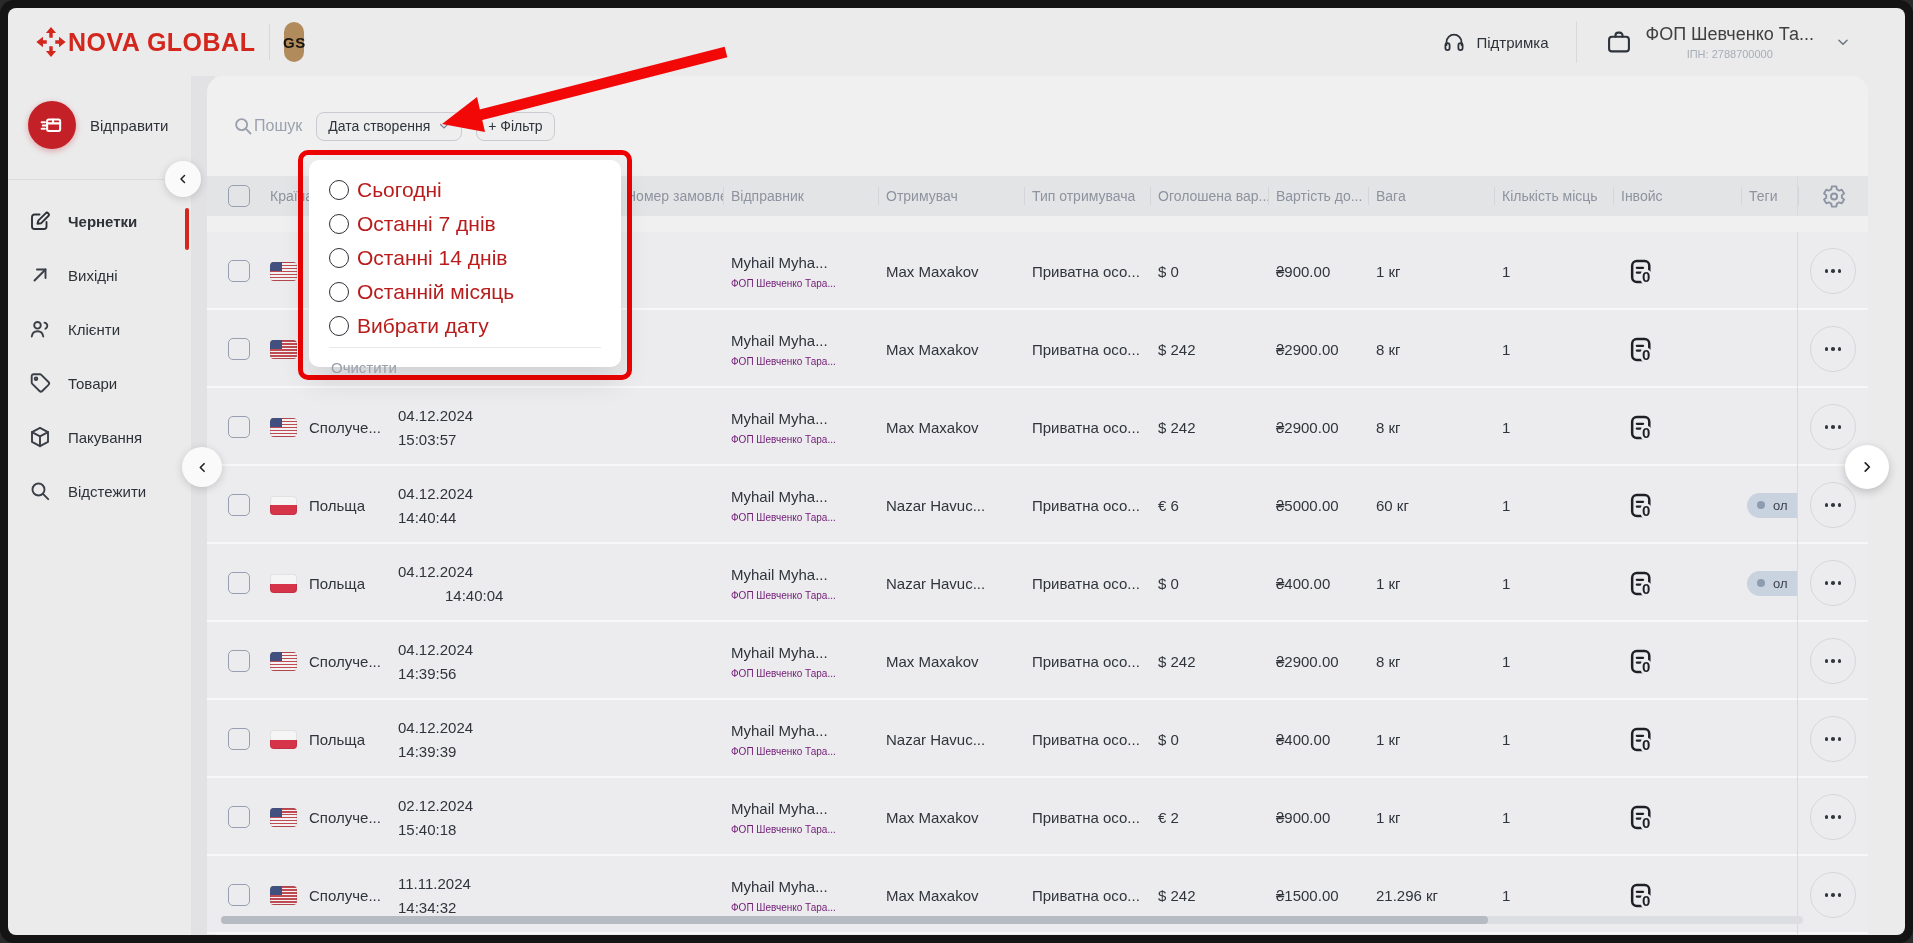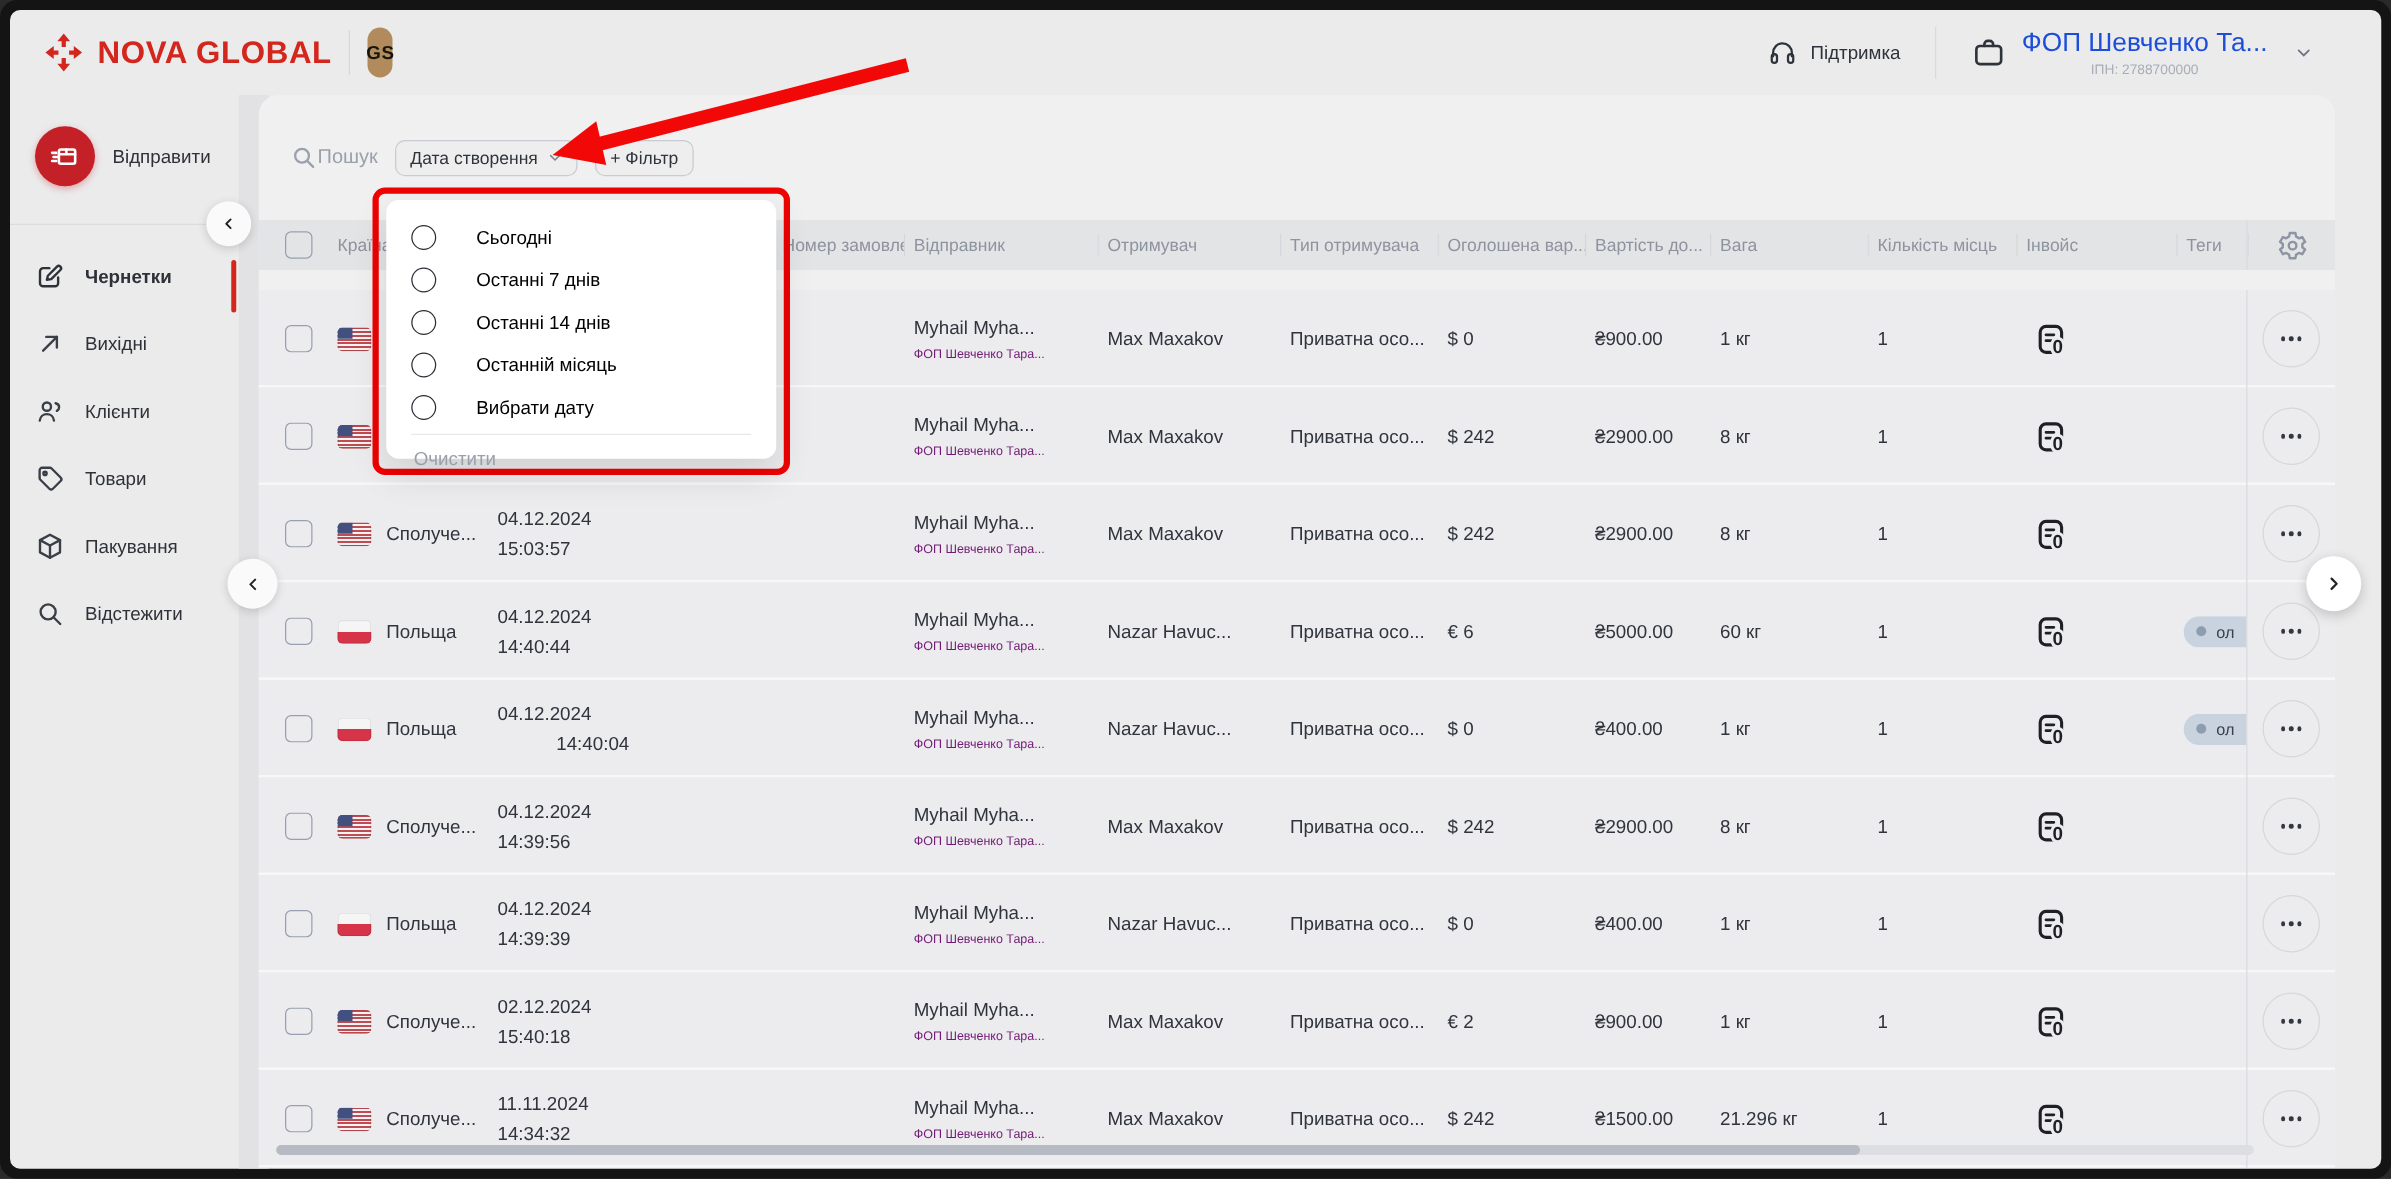--- a/index.html
+++ b/index.html
@@ -2,29 +2,29 @@
 <html><head>
 <meta charset="utf-8">
 <style>
   * { margin:0; padding:0; box-sizing:border-box; }
   html,body { background:#2a2a2a; font-family:"Liberation Sans","DejaVu Sans",sans-serif; }
   .frame { width:1913px; height:943px; background:#141414; border-radius:14px; padding:8px; position:relative; }
   .app { width:1897px; height:927px; background:#ebebec; border-radius:8px; position:relative; overflow:hidden; }
 
   
   .topbar { position:absolute; top:0; left:0; right:0; height:68px; display:flex; align-items:center; padding:0 55px 0 26px; }
-  .logo { display:flex; align-items:center; gap:10px; }
+  .logo { display:flex; align-items:center; }
   .logo-text { font-size:25px; font-weight:800; letter-spacing:.5px; color:#d3271e; white-space:nowrap; }
   .logo-div { width:1px; height:36px; background:#d8d8da; margin:0 14px; }
   .gs-badge { width:20px; height:40px; border-radius:12px; background:#b18b5c; color:#16140f; font-weight:800; font-size:15px; letter-spacing:.5px; display:flex; align-items:center; justify-content:center; }
   .top-spacer { flex:1; }
   .support { display:flex; align-items:center; gap:10px; color:#2e323a; font-size:15px; cursor:pointer; }
   .top-div { width:1px; height:42px; background:#d9dadd; margin:0 28px; }
   .account { display:flex; align-items:center; gap:12px; cursor:pointer; }
-  .account-name { font-size:21px; color:#1d4ed8; }
+  .account-name { font-size:18px; color:#404040; }
   .account-id { font-size:11px; color:#a7adb6; margin-top:3px;text-align:center; }
   .chev { color:#6b7280; margin-left:10px; }
 
   
   .sidebar { position:absolute; top:68px; left:0; width:183px; bottom:12px; }
   .gutter { position:absolute; top:68px; left:183px; width:24px; bottom:0; background:#e2e2e4; }
   .send-row { display:flex; align-items:center; gap:14px; padding:25px 0 22px 20px; }
   .send-circle { width:48px; height:48px; border-radius:50%; background:#c32127; display:flex; align-items:center; justify-content:center; box-shadow:0 2px 6px rgba(195,33,39,.35); }
   .send-label { font-size:15px; color:#2e3238; }
   .side-div { height:1px; background:#dcdcdf; margin-top:8px; }
@@ -69,21 +69,21 @@
   .more-btn i { width:3.5px; height:3.5px; border-radius:50%; background:#33373e; }
   .hscroll-track { position:absolute; left:14px; bottom:6px; width:1582px; height:8px; border-radius:4px; background:#dddee1; }
   .hscroll-thumb { width:1267px; height:8px; border-radius:4px; background:#b5bac3; cursor:pointer; }
 
   .scroll-left-btn { position:absolute; left:174px; top:439px; width:40px; height:40px; border-radius:50%; background:#fafafa; box-shadow:0 2px 8px rgba(0,0,0,.16); display:flex; align-items:center; justify-content:center; color:#222; z-index:30; cursor:pointer; }
   .scroll-right-btn { position:absolute; left:1837px; top:437px; width:44px; height:44px; border-radius:50%; background:#fff; box-shadow:0 3px 10px rgba(0,0,0,.2); display:flex; align-items:center; justify-content:center; color:#222; z-index:30; cursor:pointer; }
 
   
   .dd-annotation { position:absolute; left:290px; top:142px; width:334px; height:230px; border:5px solid #ee0202; border-radius:10px; z-index:50; }
   .dd-panel { position:absolute; left:6px; top:5px; right:6px; bottom:8px; background:#ffffff; border-radius:10px; box-shadow:0 12px 30px rgba(0,0,0,.12); padding:13px 0 0 20px; }
-  .dd-item { height:34px; display:flex; align-items:center; gap:32px; font-size:15px; color:#000000; cursor:pointer; }
+  .dd-item { height:34px; display:flex; align-items:center; gap:8px; font-size:21px; color:#b91c1c; cursor:pointer; }
   .radio { width:20px; height:20px; border:1.6px solid #2c2f36; border-radius:50%; flex:none; }
   .dd-divider { height:1px; background:#e7e8ea; margin:4px 20px 0 0; }
   .dd-clear { font-size:15px; color:#9aa0aa; padding:11px 0 0 2px; cursor:pointer; }
 
   .arrow-annotation { position:absolute; left:420px; top:38px; z-index:60; pointer-events:none; }
 
   svg.ic { display:block; }
 </style>
 </head>
 <body>

